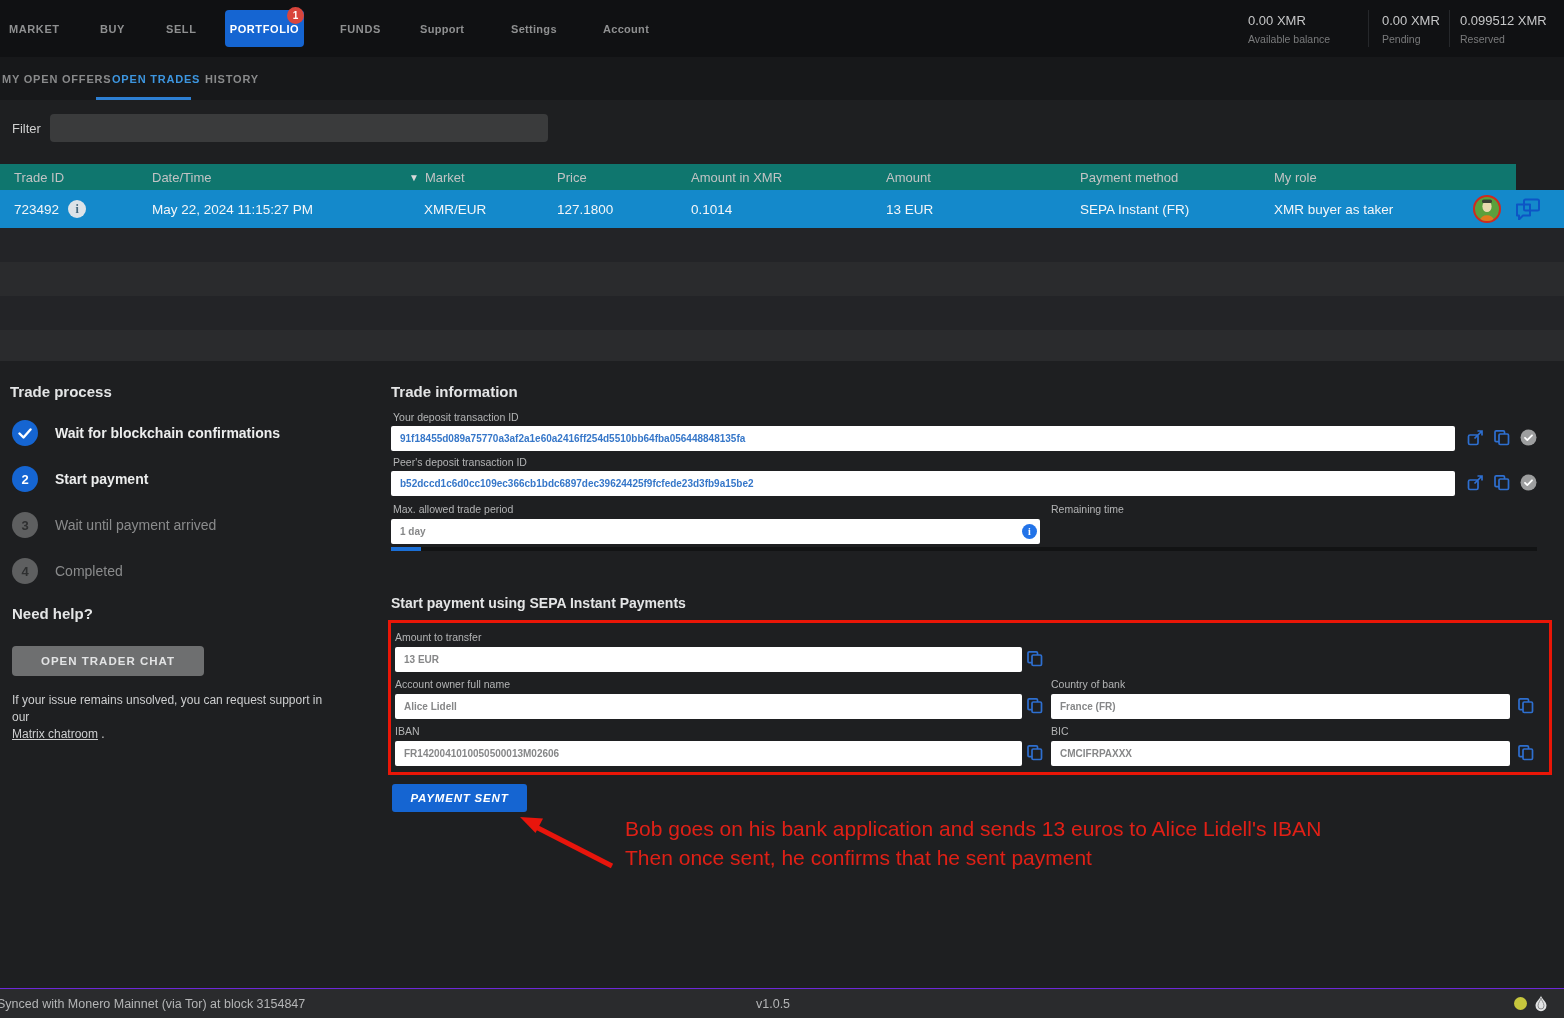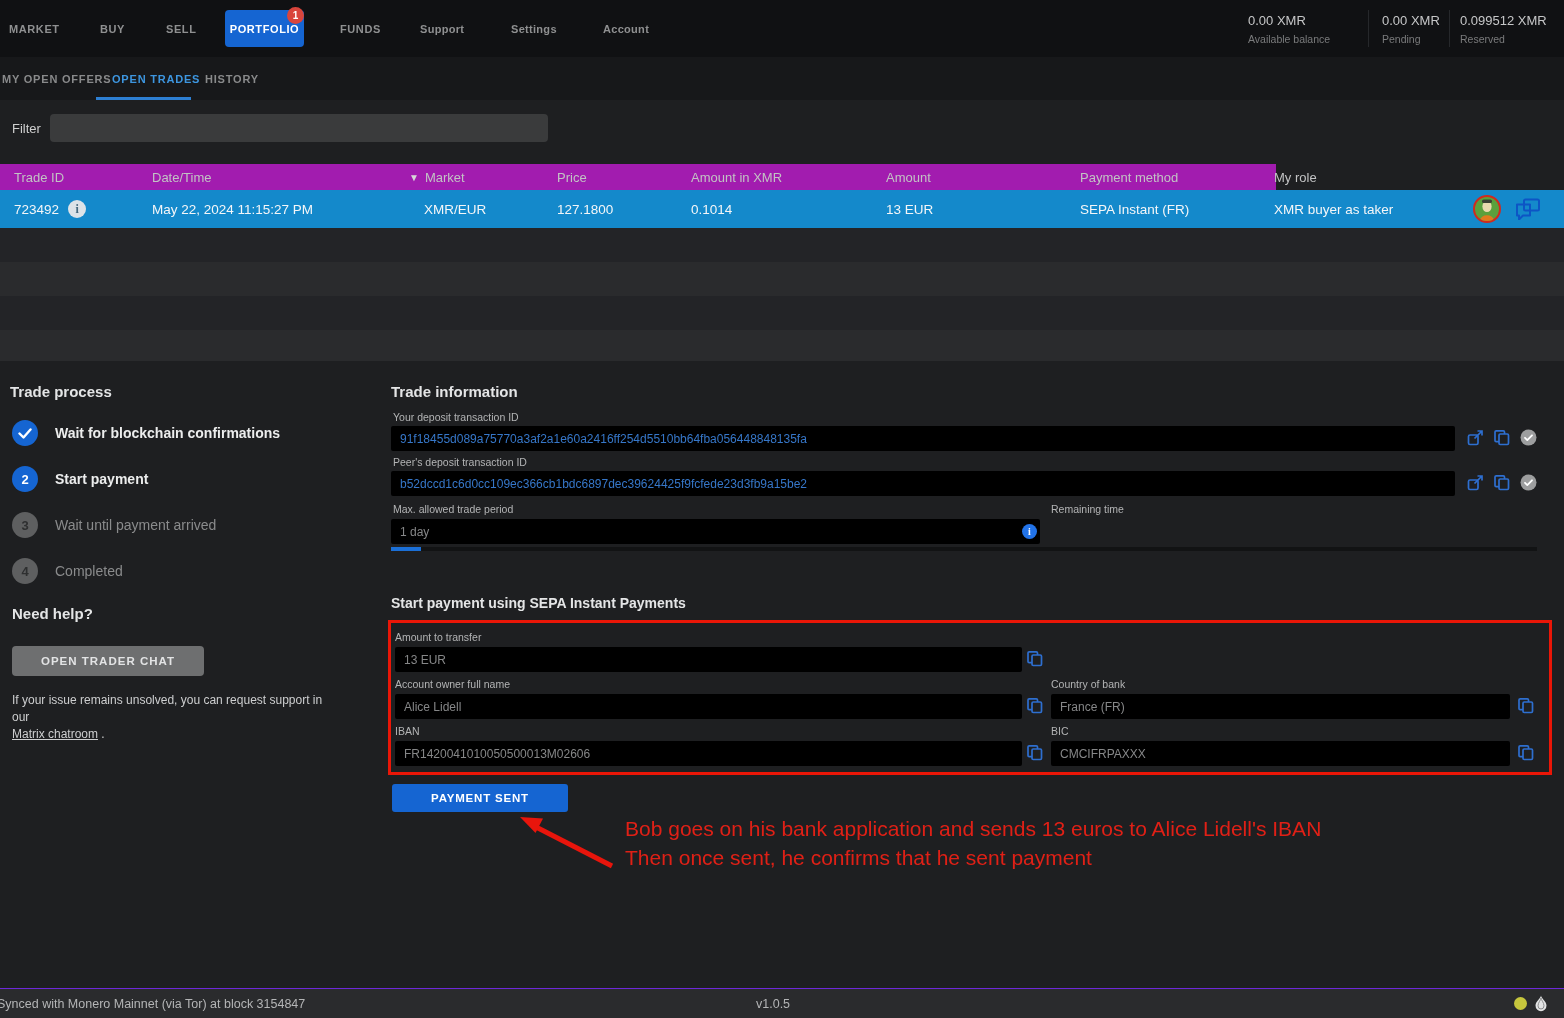--- a/index.html
+++ b/index.html
@@ -35,21 +35,21 @@
             font-size:11px; font-weight:700; letter-spacing:.8px; color:#898a8b; cursor:pointer; }
   .subtab.active { color:#3d96e0; }
   #subtab-underline { position:absolute; left:96px; top:40px; width:95px; height:3px; background:#2d7fd3; }
 
   
   #filter-label { position:absolute; left:12px; top:121px; font-size:13px; color:#cfcfcf; }
   #filter-input { position:absolute; left:50px; top:114px; width:498px; height:28px; background:#3a3b3c;
                   border:none; border-radius:4px; outline:none; color:#ddd; font-size:13px; padding:0 8px; }
 
   
-  #thead { position:absolute; left:0; top:164px; width:1276px; height:26px; background:#a21caf; }
+  #thead { position:absolute; left:0; top:164px; width:1516px; height:26px; background:#0f766e; }
   .th { position:absolute; top:0; height:26px; display:flex; align-items:center; font-size:13px; color:#c2c3c4; cursor:pointer; white-space:nowrap; }
   #trow { position:absolute; left:0; top:190px; width:1564px; height:38px; background:#1489cb; cursor:pointer; }
   .td { position:absolute; top:0; height:38px; display:flex; align-items:center; font-size:13.5px; color:#f4f6f8; white-space:nowrap; }
   .col-id{left:14px} .col-dt{left:152px} .col-mkt{left:409px} .col-mkt-txt{left:424px}
   .col-price{left:557px} .col-axmr{left:691px} .col-amt{left:886px} .col-pay{left:1080px} .col-role{left:1274px}
   #trade-id-link { cursor:pointer; }
   .sort-arrow { font-size:10px; color:#d7d8d9; margin-right:6px; }
   .row-info-icon { width:18px; height:18px; border-radius:50%; background:#dde3e8; color:#47697f;
                    font-size:12px; font-weight:700; font-family:"Liberation Serif", serif;
                    display:flex; align-items:center; justify-content:center; margin-left:9px; cursor:pointer; }
@@ -67,36 +67,36 @@
   .step-label { font-size:14px; }
   .step-label.on  { color:#eceded; font-weight:600; }
   .step-label.off { color:#8a8b8c; }
   #chat-btn { position:absolute; left:12px; top:646px; width:192px; height:30px; background:#6e6f70; border:none;
               border-radius:4px; color:#e3e4e5; font-size:11.5px; font-weight:600; letter-spacing:1px; cursor:pointer;
               font-family:"Liberation Sans", sans-serif; }
   #help-text { position:absolute; left:12px; top:692px; width:330px; font-size:12px; color:#cdcecf; line-height:17px; }
   #matrix-link { text-decoration:underline; cursor:pointer; color:#cdcecf; }
 
   .flabel { position:absolute; font-size:10.5px; color:#b3b4b5; white-space:nowrap; }
-  .field  { position:absolute; height:25px; background:#000000; border-radius:2px;
-            display:flex; align-items:center; padding:0 9px; font-size:12px; color:#868788; white-space:nowrap; overflow:hidden; }
+  .field  { position:absolute; height:25px; background:#ffffff; border-radius:2px;
+            display:flex; align-items:center; padding:0 9px; font-size:10px; color:#868788; white-space:nowrap; overflow:hidden;font-weight:bold; }
   .field.link { color:#3677c9; cursor:pointer; }
   .icon-btn { position:absolute; width:17px; height:17px; cursor:pointer; }
   .check-badge { position:absolute; width:17px; height:17px; }
   .info-blue { position:absolute; width:15px; height:15px; border-radius:50%; background:#2273e8; color:#fff;
                font-size:10px; font-weight:700; font-family:"Liberation Serif", serif;
                display:flex; align-items:center; justify-content:center; cursor:pointer; }
   #progress-track { position:absolute; left:391px; top:547px; width:1146px; height:4px; background:#121314; }
   #progress-fill  { height:4px; background:#1b6fd6; }
 
   #red-rect { position:absolute; left:388px; top:620px; width:1164px; height:155px;
               border:3px solid #ea1607; pointer-events:none; }
-  #pay-btn { position:absolute; left:392px; top:784px; width:176px; height:28px; background:#1565d2; border:none;
+  #pay-btn { position:absolute; left:392px; top:784px; width:135px; height:28px; background:#1565d2; border:none;
              border-radius:3px; color:#fff; font-size:11.5px; font-weight:700; letter-spacing:.8px; cursor:pointer;
-             font-family:"Liberation Sans", sans-serif; }
+             font-family:"Liberation Sans", sans-serif;font-style:italic; }
   .anno { position:absolute; left:625px; font-size:21px; color:#e02016; white-space:nowrap; }
 
   
   #footer { position:absolute; left:0; top:988px; width:1564px; height:30px; background:#2a2b2d; border-top:1px solid #6d28d9; }
   #footer .ftxt { position:absolute; top:8px; font-size:12.5px; color:#b4b5b6; white-space:nowrap; }
   #peers-link { text-decoration:underline; cursor:pointer;margin-top:44px; }
   #peer-dot { position:absolute; right:37px; top:8px; width:13px; height:13px; border-radius:50%; background:#c6c63d; }
 </style>
 </head>
 <body>

